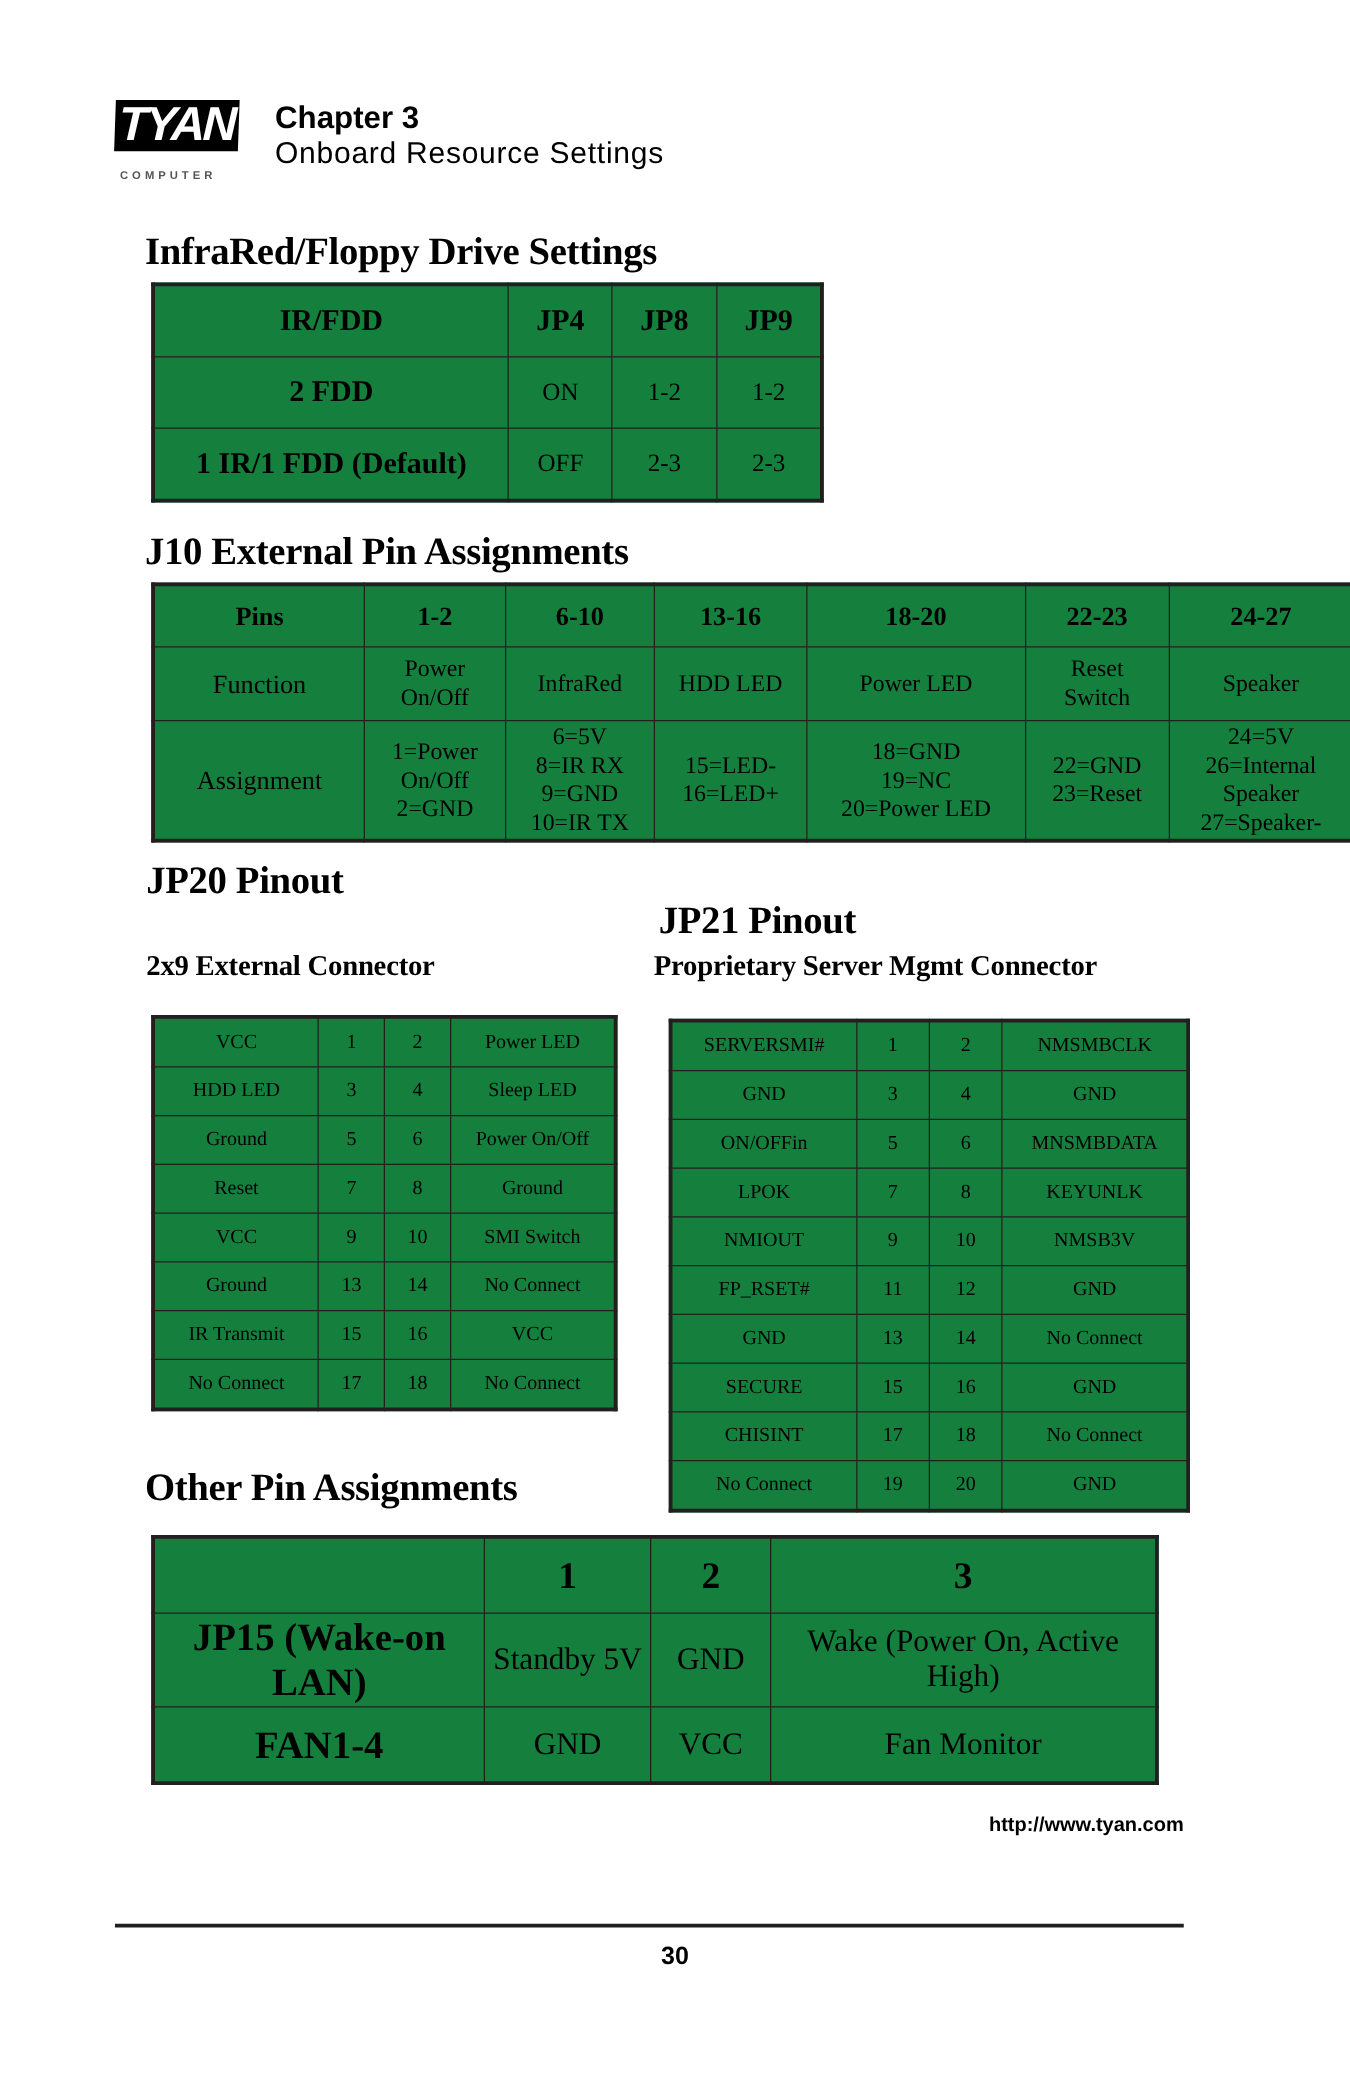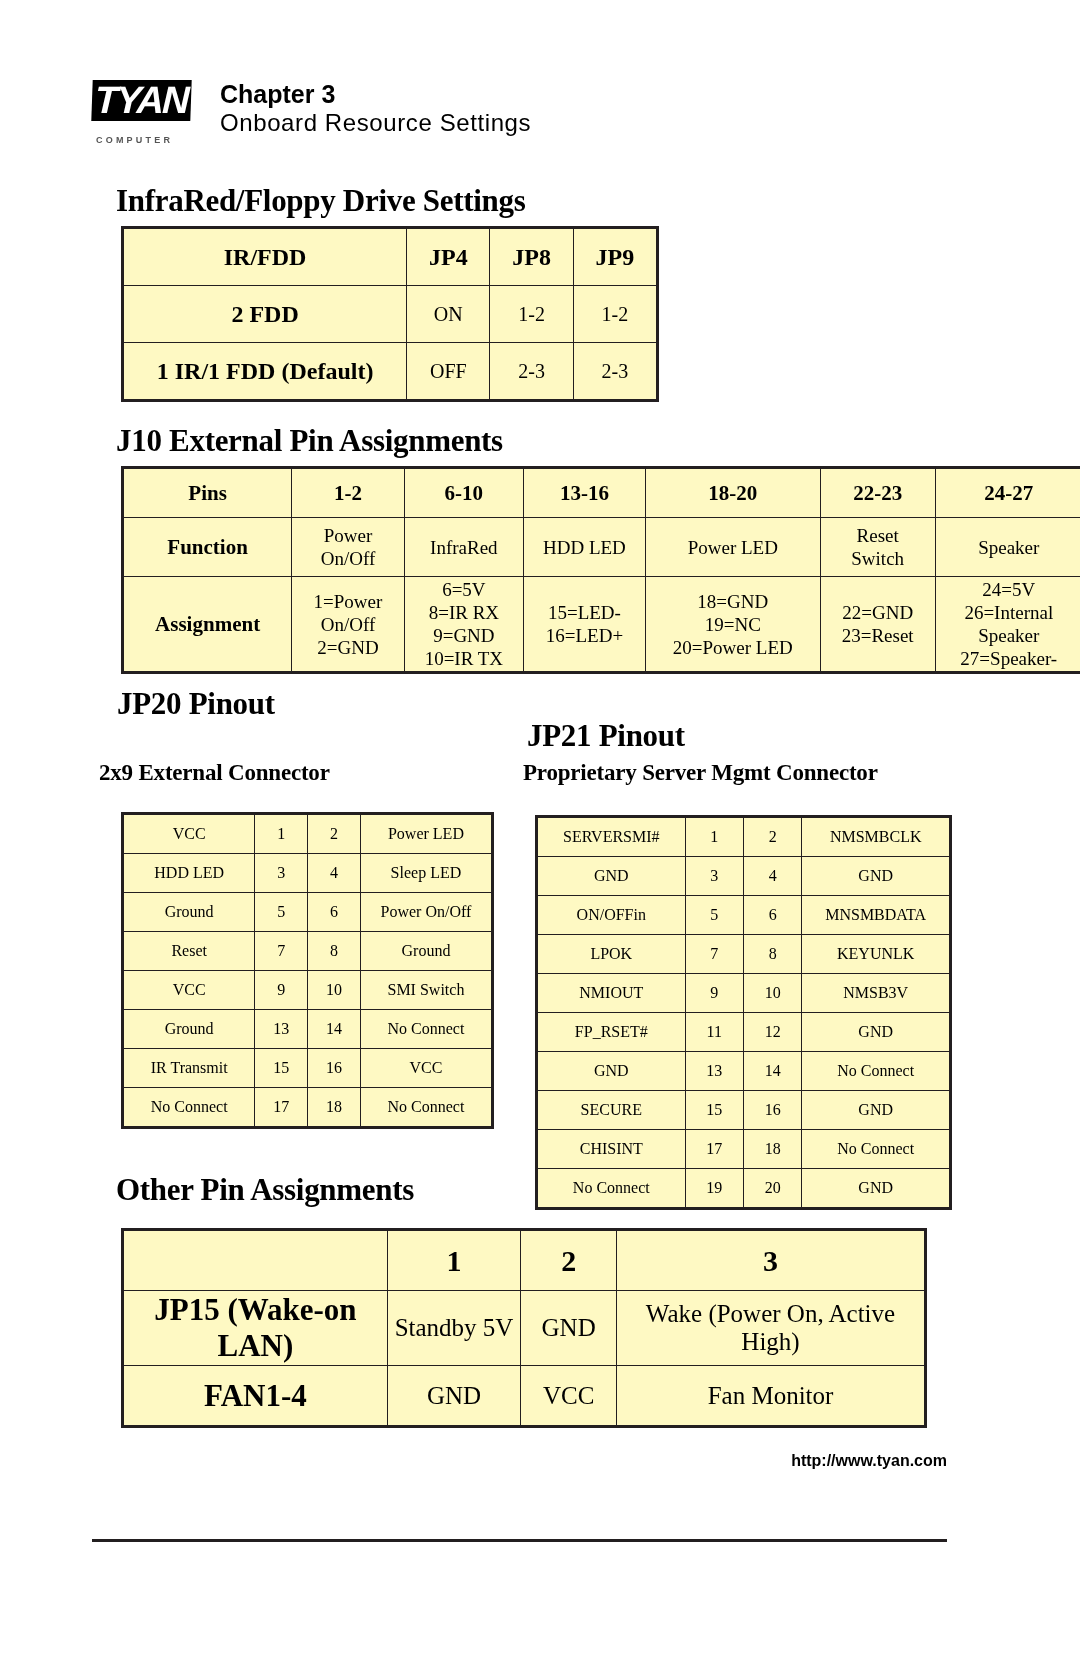--- a/index.html
+++ b/index.html
@@ -92,21 +92,21 @@
     font-weight: bold;
     font-size: 23px;
     letter-spacing: -0.2px;
     white-space: nowrap;
   }
 
   
   table {
     border-collapse: collapse;
     position: absolute;
-    background: #fef9c3;
+    background: #15803d;
   }
   table td {
     border: 1.5px solid #231f20;
     text-align: center;
     vertical-align: middle;
     font-family: "Liberation Serif", serif;
   }
 
   
   #tbl-irfdd {
@@ -123,21 +123,21 @@
 
   
   #tbl-j10 {
     left: 121px;
     top: 466px;
     width: 964px;
     border: 3px solid #231f20;
   }
   #tbl-j10 td { font-size: 19px; line-height: 23px; }
   #tbl-j10 tr.head td { font-weight: bold; font-size: 21px; height: 46px; }
-  #tbl-j10 td.rowhead { font-weight: bold; font-size: 21px; }
+  #tbl-j10 td.rowhead { font-weight: normal; font-size: 21px; }
   #tbl-j10 tr.r-func td { height: 56px; }
   #tbl-j10 tr.r-assign td { height: 88px; }
   #tbl-j10 .w0 { width: 142px; }
   #tbl-j10 .w1 { width: 94px; }
   #tbl-j10 .w2 { width: 100px; }
   #tbl-j10 .w3 { width: 102px; }
   #tbl-j10 .w4 { width: 148px; }
   #tbl-j10 .w5 { width: 96px; }
   #tbl-j10 .w6 { width: 124px; }
 
@@ -269,21 +269,21 @@
         <td>6=5V<br>8=IR RX<br>9=GND<br>10=IR TX</td>
         <td>15=LED-<br>16=LED+</td>
         <td>18=GND<br>19=NC<br>20=Power LED</td>
         <td>22=GND<br>23=Reset</td>
         <td>24=5V<br>26=Internal<br>Speaker<br>27=Speaker-</td>
       </tr>
     </tbody>
   </table>
 
   <div class="h-sec" style="left:117px; top:686px;">JP20 Pinout</div>
-  <div class="h-sub" style="left:99px; top:760px;">2x9 External Connector</div>
+  <div class="h-sub" style="left:117px; top:760px;">2x9 External Connector</div>
 
   <table id="tbl-jp20" class="pinout">
     <tbody>
         <tr>
           <td class="sig">VCC</td>
           <td class="num">1</td>
           <td class="num">2</td>
           <td class="sig">Power LED</td>
         </tr>
         <tr>
@@ -419,14 +419,15 @@
         <td class="oc0">FAN1-4</td>
         <td class="oc1">GND</td>
         <td class="oc2">VCC</td>
         <td class="oc3">Fan Monitor</td>
       </tr>
     </tbody>
   </table>
 
   <div class="footer-url">http://www.tyan.com</div>
   <div class="footer-rule"></div>
+  <div class="footer-page">30</div>
 
 </div>
 
 </body></html>

